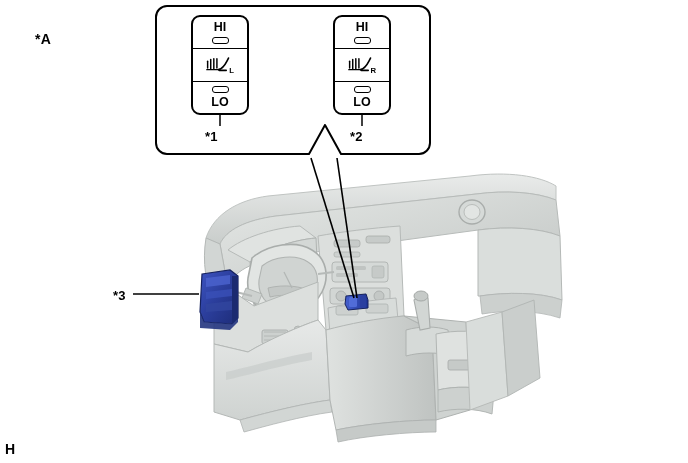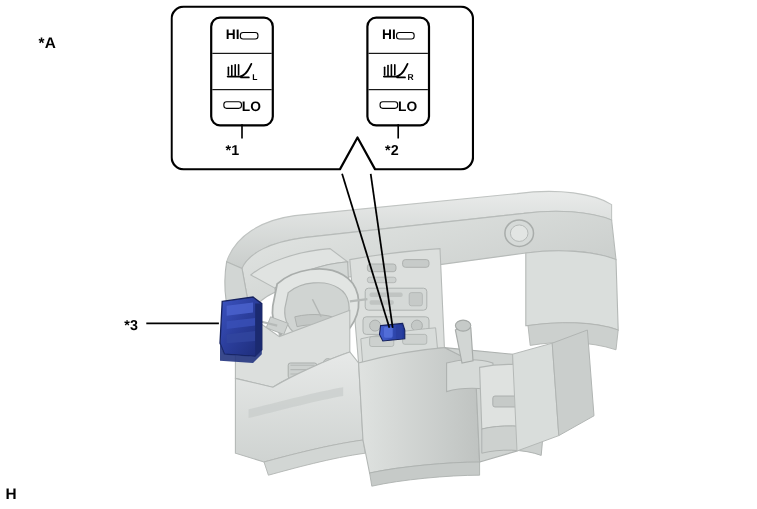--- a/index.html
+++ b/index.html
@@ -18,21 +18,21 @@
 
   
   #callout-box{left:155px;top:5px;width:276px;height:150px;}
 
   
   .switch{position:absolute;width:58px;height:100px;border:2px solid #000;
           border-radius:9px;background:#fff;box-sizing:border-box;
           display:flex;flex-direction:column;}
   #switch-left{left:191px;top:15px;}
   #switch-right{left:333px;top:15px;}
-  .sw-seg{flex:1;display:flex;flex-direction:row;align-items:center;
+  .sw-seg{flex:1;display:flex;flex-direction:column;align-items:center;
           justify-content:center;position:relative;text-align:right;}
   .sw-seg.mid{border-top:1.6px solid #000;border-bottom:1.6px solid #000;}
   .sw-txt{font-size:12.5px;font-weight:700;line-height:1;}
   .led{width:17px;height:7px;border:1.4px solid #000;border-radius:3px;
        background:#fff;box-sizing:border-box;}
   .seg-hi .sw-txt{margin-bottom:3px;}
   .seg-lo .led{margin-bottom:3px;}
   .seat-ico{width:34px;height:22px;}
 </style>
 </head>

